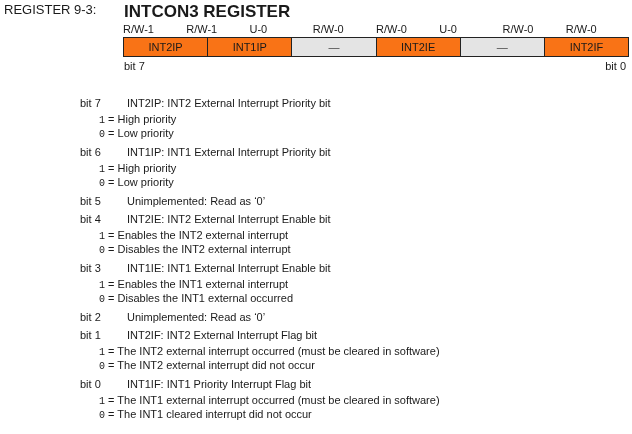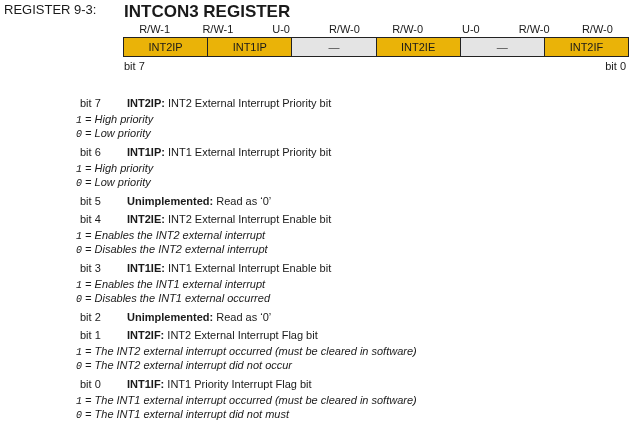--- a/index.html
+++ b/index.html
@@ -13,45 +13,45 @@
   }
   .reg-title {
     position: absolute; left: 124px; top: 2px;
     font-weight: bold; font-size: 17px;
   }
   .access-row {
     position: absolute; left: 123px; top: 22px; width: 506px; height: 14px;
     display: flex;
   }
   .access-row span {
-    flex: 1; text-align: center; font-size: 11px; line-height: 14px;
+    flex: 1; font-size: 11px; line-height: 14px;
   }
   .bits-row {
     position: absolute; left: 123px; top: 37px; width: 506px; height: 20px;
     display: flex; border: 1px solid #222; box-sizing: border-box;
   }
   .bits-row .cell {
     flex: 1; text-align: center; font-size: 11px; line-height: 18px;
-    border-left: 1px solid #222; background: #eab308;
+    border-left: 1px solid #222; background: #f97316;
   }
   .bits-row .cell:first-child { border-left: none; }
   .bits-row .cell.unimpl { background: #e4e4e4; color: #444; }
   .bit-hi { position: absolute; left: 124px; top: 60px; font-size: 11px; }
   .bit-lo { position: absolute; right: 6px; top: 60px; font-size: 11px; }
 
   .desc { position: absolute; left: 0; top: 96px; width: 632px; }
   .entry { position: relative; margin-bottom: 4px; }
   .entry .bitno {
     position: absolute; left: 80px; top: 0; font-size: 11px; line-height: 14px;
   }
   .entry .head {
     margin-left: 127px; font-size: 11px; line-height: 14px;
   }
-  .entry .head b { font-weight: bold; }
-  .entry .opts { margin-left: 76px; margin-top: 3px; font-style: italic; }
+  .entry .head b { font-weight: normal; }
+  .entry .opts { margin-left: 99px; margin-top: 3px; }
   .entry .opt { font-size: 11px; line-height: 13px; }
   .entry .opt .v { font-family: "Liberation Mono", monospace; font-size: 10px; }
 </style>
 </head>
 <body>
 
 <div class="reg-label">REGISTER 9-3:</div>
 <div class="reg-title">INTCON3 REGISTER</div>
 
 <div class="access-row">
@@ -132,17 +132,17 @@
       <div class="opt"><span class="v">1</span><span> =  The INT2 external interrupt occurred (must be cleared in software)</span></div>
       <div class="opt"><span class="v">0</span><span> =  The INT2 external interrupt did not occur</span></div>
     </div>
   </div>
 
   <div class="entry">
     <span class="bitno">bit 0</span>
     <div class="head"><b>INT1IF:</b><span> INT1 Priority Interrupt Flag bit</span></div>
     <div class="opts">
       <div class="opt"><span class="v">1</span><span> =  The INT1 external interrupt occurred (must be cleared in software)</span></div>
-      <div class="opt"><span class="v">0</span><span> =  The INT1 external interrupt did not must</span></div>
+      <div class="opt"><span class="v">0</span><span> =  The INT1 cleared interrupt did not occur</span></div>
     </div>
   </div>
 
 </div>
 
 </body></html>

